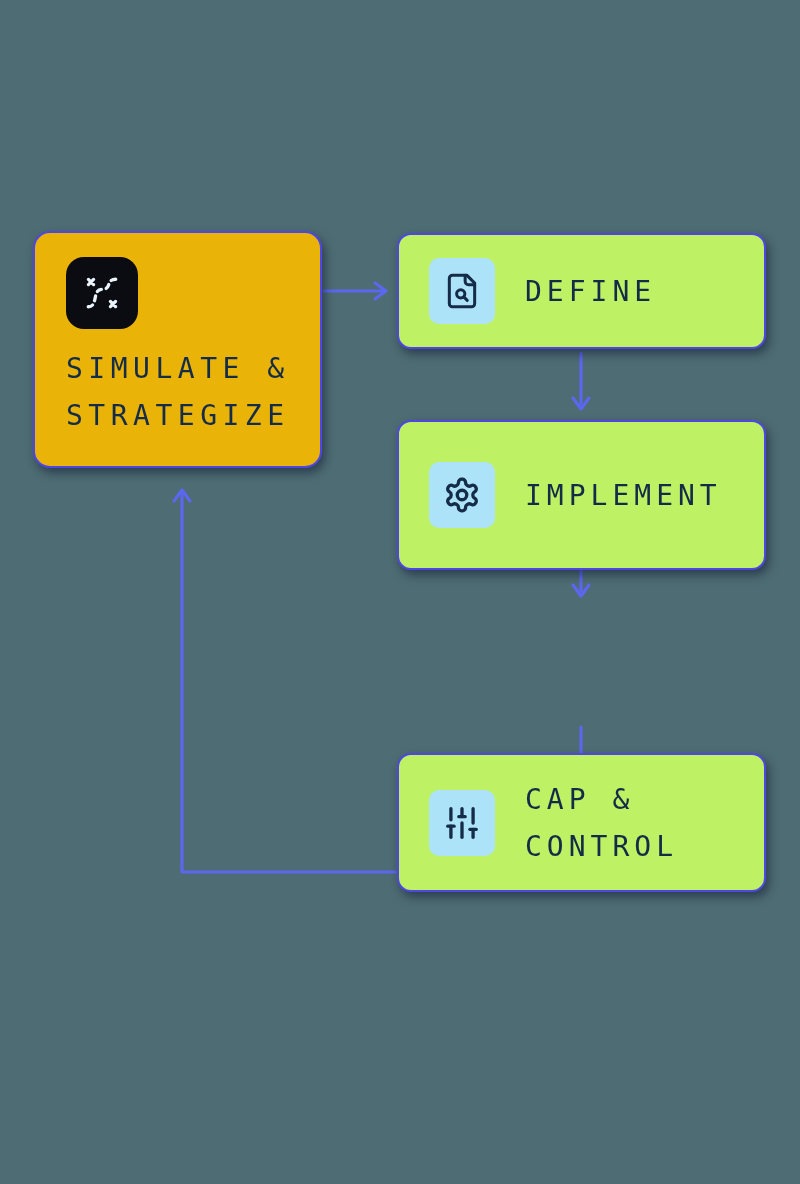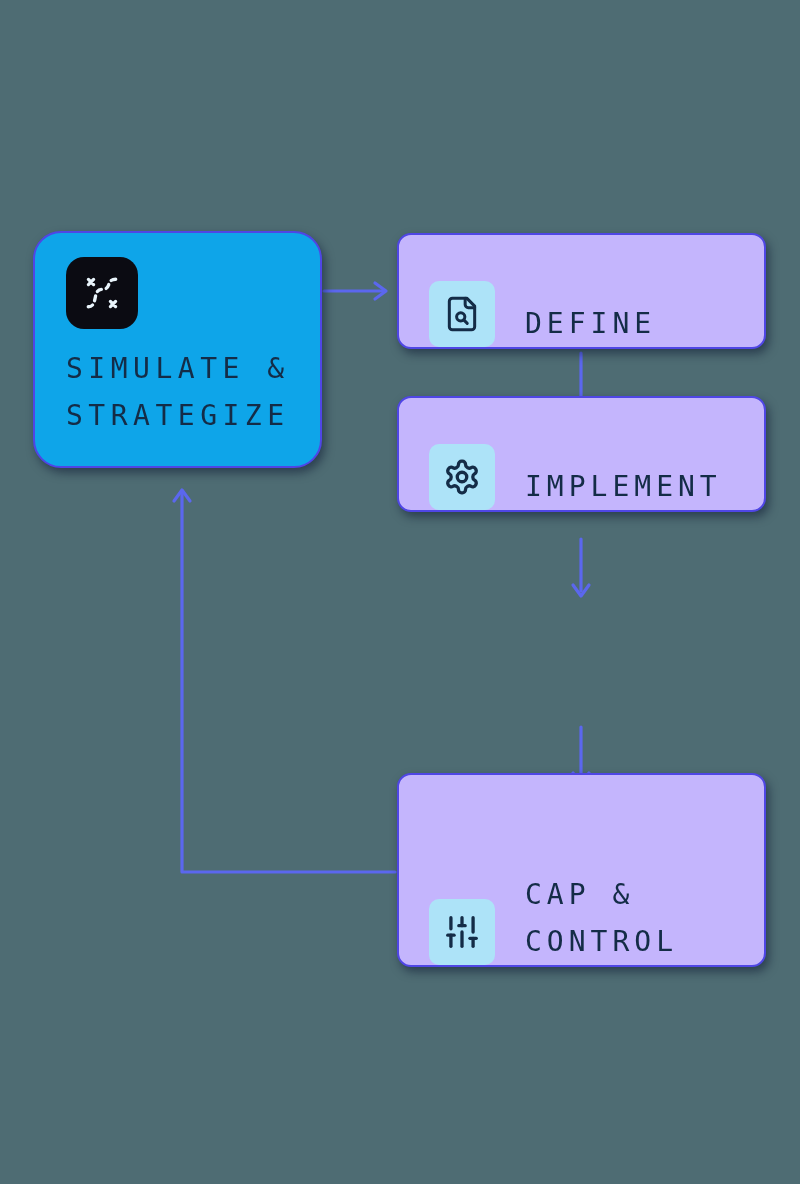--- a/index.html
+++ b/index.html
@@ -30,22 +30,22 @@
     stroke-linejoin: round;
   }
   .box {
     position: absolute;
     border: 2px solid #4f46e5;
     box-shadow: 3px 5px 10px rgba(10, 20, 45, 0.5);
   }
   .cycle-box {
     left: 33px; top: 231px;
     width: 289px; height: 237px;
-    border-radius: 28px;
-    background: #0ea5e9;
+    border-radius: 17px;
+    background: #eab308;
     padding: 24px 28px 0 31px;
   }
   .cycle-icon-tile {
     width: 72px; height: 72px;
     border-radius: 18px;
     background: #0b0b12;
     display: flex;
     align-items: center;
     justify-content: center;
   }
@@ -54,30 +54,30 @@
     font-size: 28px;
     letter-spacing: 5.5px;
     line-height: 47px;
     color: #142c47;
     width: 240px;
   }
   .step-box {
     left: 397px;
     width: 369px;
     border-radius: 14px;
-    background: #c4b5fd;
+    background: #bef264;
     display: flex;
-    align-items: flex-end;
+    align-items: center;
     gap: 30px;
     padding-left: 30px;
   }
   .step-define    { top: 233px; height: 116px; }
-  .step-implement { top: 396px; height: 116px; }
+  .step-implement { top: 420px; height: 150px; }
   .step-deploy    { top: 607px; height: 116px; }
-  .step-cap       { top: 773px; height: 194px; }
+  .step-cap       { top: 753px; height: 139px; }
   .icon-tile {
     width: 66px; height: 66px;
     border-radius: 10px;
     background: #ade3f8;
     display: flex;
     align-items: center;
     justify-content: center;
     flex: 0 0 auto;
   }
   .step-label {

